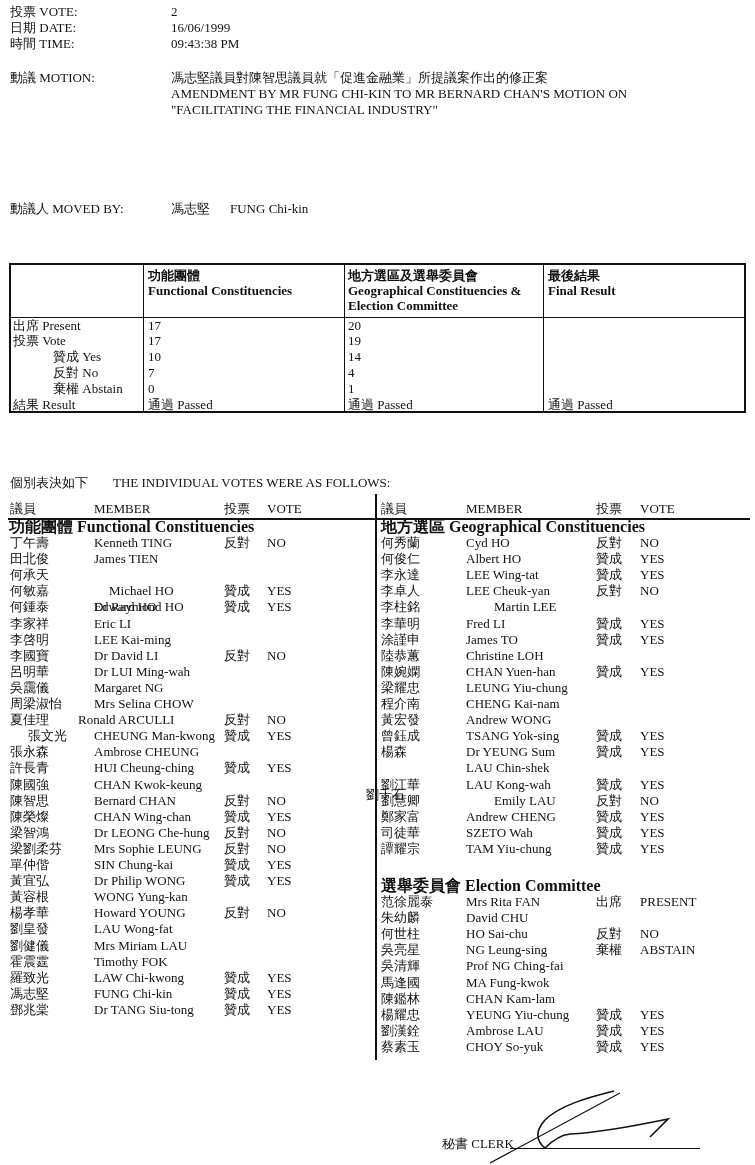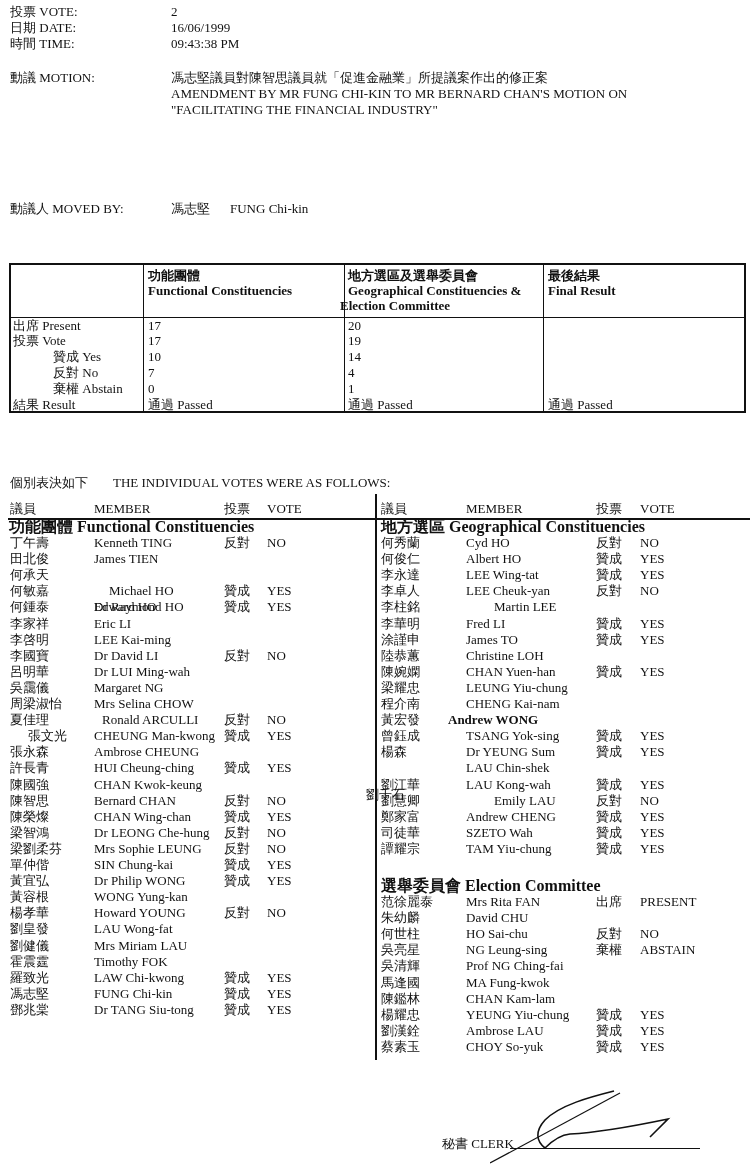--- a/index.html
+++ b/index.html
@@ -53,21 +53,21 @@
 <div class="summary">
   <div class="vline" style="left:132px"></div>
   <div class="vline" style="left:333px"></div>
   <div class="vline" style="left:532px"></div>
   <div class="hline"></div>
 
   <div class="cell colhead" style="left:137px; top:3px">功能團體</div>
   <div class="cell colhead" style="left:137px; top:18px">Functional Constituencies</div>
   <div class="cell colhead" style="left:337px; top:3px">地方選區及選舉委員會</div>
   <div class="cell colhead" style="left:337px; top:18px">Geographical Constituencies &amp;</div>
-  <div class="cell colhead" style="left:329px; top:33px">Election Committee</div>
+  <div class="cell colhead" style="left:337px; top:33px">Election Committee</div>
   <div class="cell colhead" style="left:537px; top:3px">最後結果</div>
   <div class="cell colhead" style="left:537px; top:18px">Final Result</div>
 
   <div class="cell" style="left:2px; top:53px">出席 Present</div>
   <div class="cell" style="left:137px; top:53px">17</div>
   <div class="cell" style="left:337px; top:53px">20</div>
 
   <div class="cell" style="left:2px; top:68px">投票 Vote</div>
   <div class="cell" style="left:137px; top:68px">17</div>
   <div class="cell" style="left:337px; top:68px">19</div>
@@ -169,21 +169,21 @@
       <span style="left: 267px;"></span>
     </div>
     <div class="vrow" style="left: 0px; top: 696px;">
       <span style="left: 10px;">周梁淑怡</span>
       <span style="left: 94px;">Mrs Selina CHOW</span>
       <span style="left: 224px;"></span>
       <span style="left: 267px;"></span>
     </div>
     <div class="vrow" style="left: 0px; top: 712.1px;">
       <span style="left: 10px;">夏佳理</span>
-      <span style="left: 102px;">Ronald ARCULLI</span>
+      <span style="left: 78px;">Ronald ARCULLI</span>
       <span style="left: 224px;">反對</span>
       <span style="left: 267px;">NO</span>
     </div>
     <div class="vrow" style="left: 0px; top: 728.2px;">
       <span style="left: 28px;">張文光</span>
       <span style="left: 94px;">CHEUNG Man-kwong</span>
       <span style="left: 224px;">贊成</span>
       <span style="left: 267px;">YES</span>
     </div>
     <div class="vrow" style="left: 0px; top: 744.3px;">
@@ -353,21 +353,21 @@
       <span style="left: 640px;"></span>
     </div>
     <div class="vrow" style="left: 0px; top: 696px;">
       <span style="left: 381px;">程介南</span>
       <span style="left: 466px;">CHENG Kai-nam</span>
       <span style="left: 596px;"></span>
       <span style="left: 640px;"></span>
     </div>
     <div class="vrow" style="left: 0px; top: 712.1px;">
       <span style="left: 381px;">黃宏發</span>
-      <span style="left: 448px; font-weight: bold;">Andrew WONG</span>
+      <span style="left: 466px;">Andrew WONG</span>
       <span style="left: 596px;"></span>
       <span style="left: 640px;"></span>
     </div>
     <div class="vrow" style="left: 0px; top: 728.2px;">
       <span style="left: 381px;">曾鈺成</span>
       <span style="left: 466px;">TSANG Yok-sing</span>
       <span style="left: 596px;">贊成</span>
       <span style="left: 640px;">YES</span>
     </div>
     <div class="vrow" style="left: 0px; top: 744.3px;">

